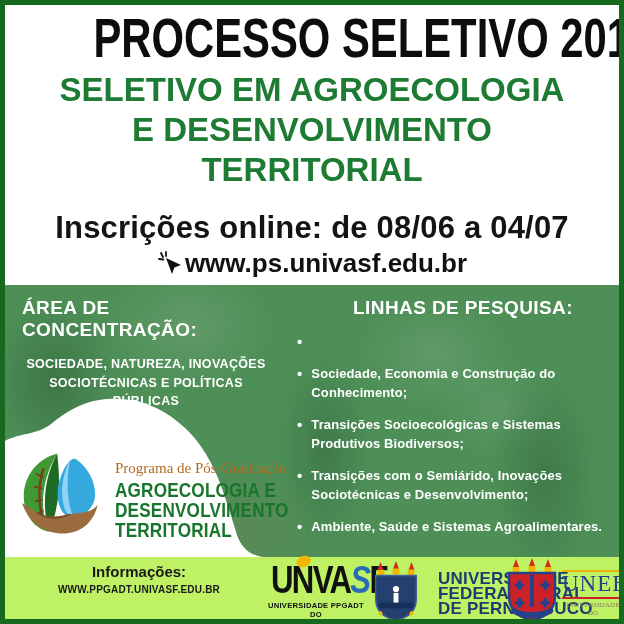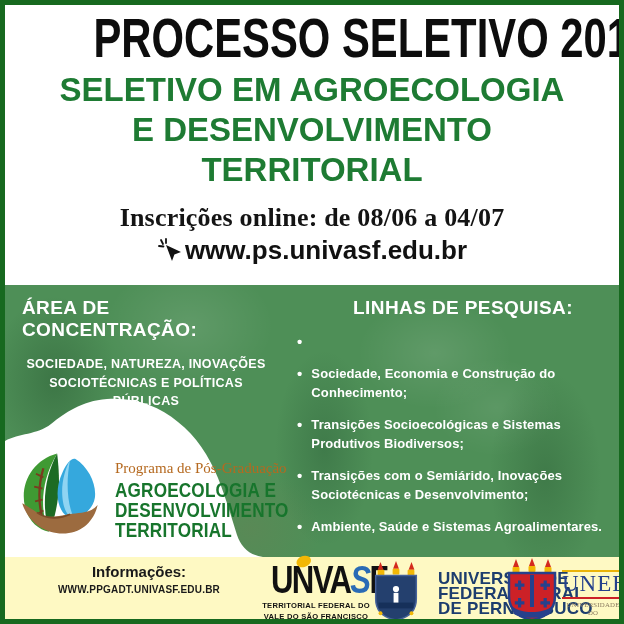--- a/index.html
+++ b/index.html
@@ -12,21 +12,21 @@
     content:""; position:absolute; inset:0; border:5px solid #17691f; pointer-events:none; z-index:50;
   }
   
   .top{ position:absolute; top:10px; left:5px; right:5px; text-align:center; }
   .main-title{
     display:inline-block; font-size:55px; font-weight:700; color:#0d0d0d;
     transform:scaleX(0.76); transform-origin:center; white-space:nowrap; letter-spacing:0px;
     line-height:56px;
   }
   .program-title{ margin-top:4px; color:#1e7b33; font-weight:700; font-size:33px; line-height:40px; }
-  .inscriptions{ margin-top:13px; font-size:26px; font-weight:700; color:#141414; letter-spacing:0.2px;font-family:Liberation Serif, serif; }
+  .inscriptions{ margin-top:20px; font-size:31px; font-weight:700; color:#141414; letter-spacing:0.2px; }
   .url-line{ margin-top:2px; font-size:26px; font-weight:700; color:#111; display:flex; align-items:center; justify-content:center; gap:0;}
   .cursor-svg{ width:28px; height:28px; }
   
   .band{
     position:absolute; left:5px; right:5px; top:285px; height:272px;
     background:
       radial-gradient(ellipse 90px 120px at 8% 35%, rgba(20,60,30,0.30), transparent 70%),
       radial-gradient(ellipse 120px 90px at 30% 15%, rgba(255,255,255,0.10), transparent 70%),
       radial-gradient(ellipse 70px 140px at 52% 60%, rgba(25,70,40,0.28), transparent 70%),
       radial-gradient(ellipse 110px 80px at 70% 25%, rgba(255,255,255,0.10), transparent 70%),
@@ -46,21 +46,21 @@
   .col-right li .dot{ font-size:15px; line-height:19px; }
   
   .blob{ position:absolute; left:0; top:110px; width:266px; height:162px; }
   .blob svg.blob-shape{ position:absolute; inset:0; width:100%; height:100%; }
   .logo-row{ position:absolute; left:8px; top:53px; display:flex; align-items:flex-end; }
   .logo-circle{ width:92px; height:92px; flex:0 0 auto; }
   .logo-text{ margin-left:10px; padding-top:5px; }
   .logo-sup{ font-family:"Liberation Serif", serif; font-size:15px; color:#b5691f; margin-bottom:3px; }
   .logo-name{ color:#17752c; font-weight:700; font-size:19.5px; line-height:20px; transform:scaleX(0.88); transform-origin:left; white-space:nowrap; letter-spacing:0.2px;}
   
-  .footer{ position:absolute; left:5px; right:5px; top:557px; height:62px; background:#fef9c3; }
+  .footer{ position:absolute; left:5px; right:5px; top:557px; height:62px; background:#bef264; }
   .info{ position:absolute; left:8px; top:6px; width:252px; text-align:center; color:#1a1a1a; }
   .info .lbl{ font-size:15px; font-weight:700; }
   .info .url{ font-size:10px; font-weight:700; margin-top:4px; letter-spacing:0.2px; }
   .univasf{ position:absolute; left:256px; top:1px; width:110px; text-align:center;}
   .uv-word{ position:relative; height:42px; font-weight:700; font-size:38px; line-height:44px; letter-spacing:-2px; transform:scaleX(0.82); transform-origin:center; color:#111; white-space:nowrap;}
   .uv-word .s{ color:#2a6bb5; font-style:italic; }
   .uv-oval{ position:absolute; left:31px; top:-2px; width:18px; height:11px; background:#f2b705; border-radius:50%; transform:rotate(-12deg); }
   .uv-cap{ font-size:7.6px; font-weight:700; line-height:8.6px; letter-spacing:0.25px; color:#111; margin-top:2px;}
   .ufrpe-shield{ position:absolute; left:368px; top:3px; width:46px; height:60px; }
   .ufrpe-text{ position:absolute; left:420px; top:14px; font-size:17px; font-weight:700; color:#1d3d6e; line-height:15px; letter-spacing:0.2px;margin-left:13px;}
@@ -159,21 +159,21 @@
 
     <div class="info">
       <div class="lbl">Informações:</div>
       <div class="url">WWW.PPGADT.UNIVASF.EDU.BR</div>
     </div>
 
     <div class="univasf">
       <div class="uv-word">
         <span class="uv-oval"></span><span>UN</span><span>VA</span><span class="s">S</span><span>F</span>
       </div>
-      <div class="uv-cap">TERRITORIAL FEDERAL DO</div>
+      <div class="uv-cap">UNIVERSIDADE PPGADT DO</div>
       <div class="uv-cap">VALE DO SÃO FRANCISCO</div>
     </div>
 
     <svg class="ufrpe-shield" viewBox="0 0 46 62">
       <g>
         <path d="M7,2 L10,10 L4,10 Z" fill="#d42a1e"></path>
           <rect x="4" y="10" width="7" height="6" rx="1" fill="#f2b705"></rect>
         <path d="M23,1 L26,9 L20,9 Z" fill="#d42a1e"></path>
           <rect x="19.5" y="9" width="7" height="6" rx="1" fill="#f2b705"></rect>
         <path d="M39,2 L42,10 L36,10 Z" fill="#d42a1e"></path>

